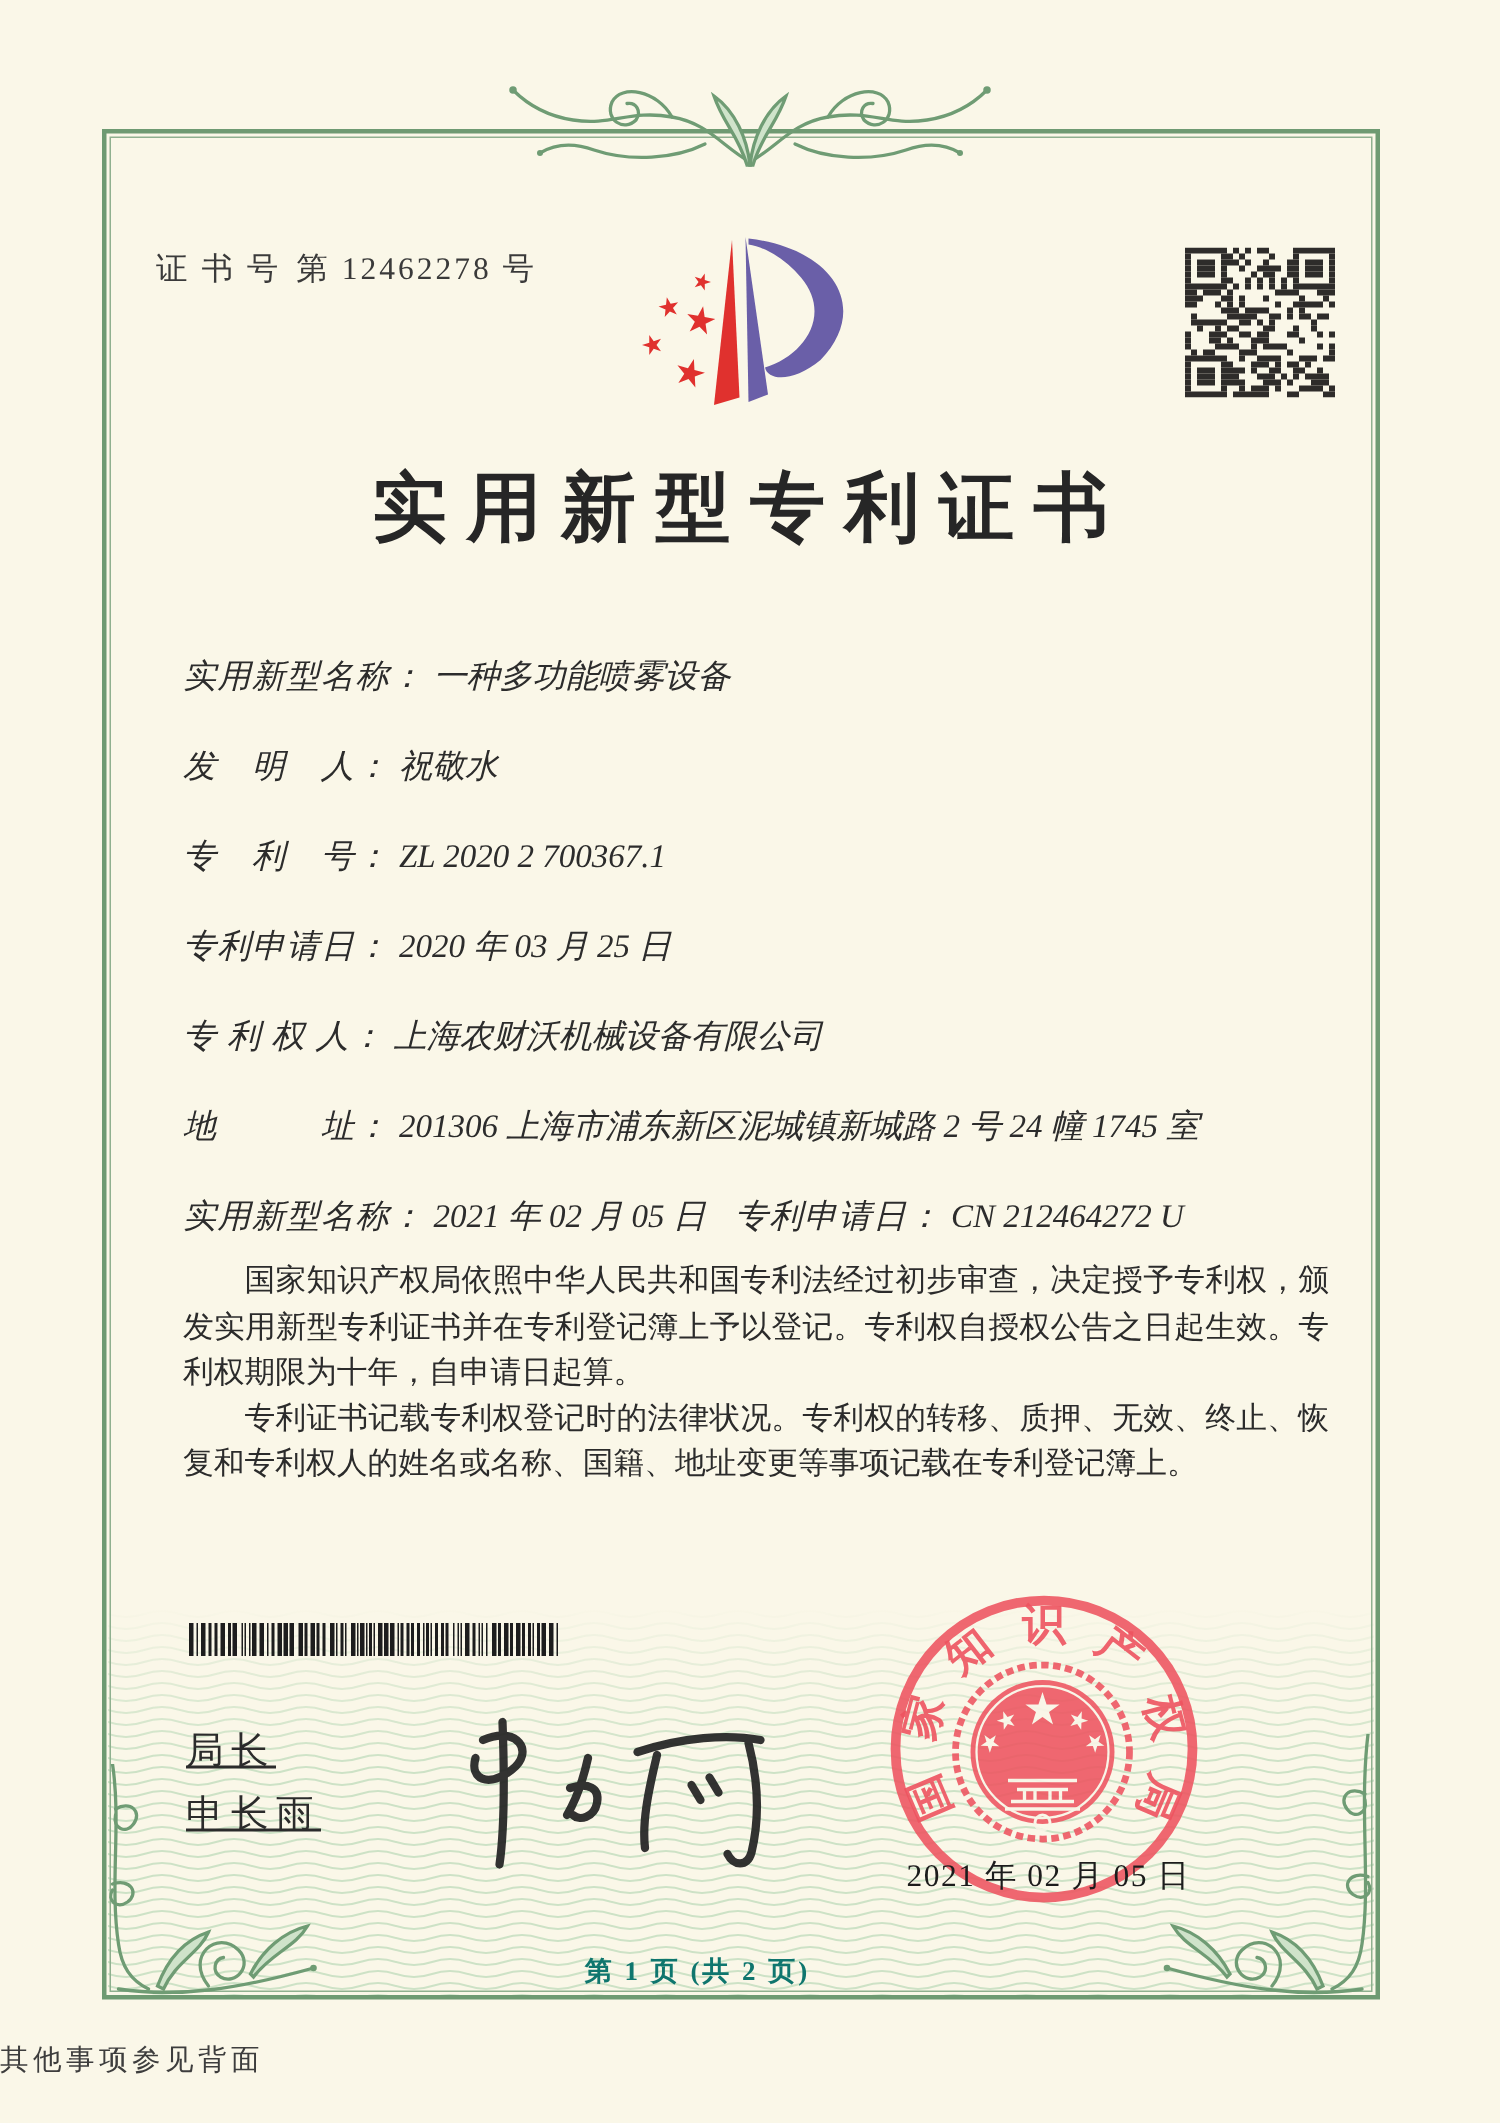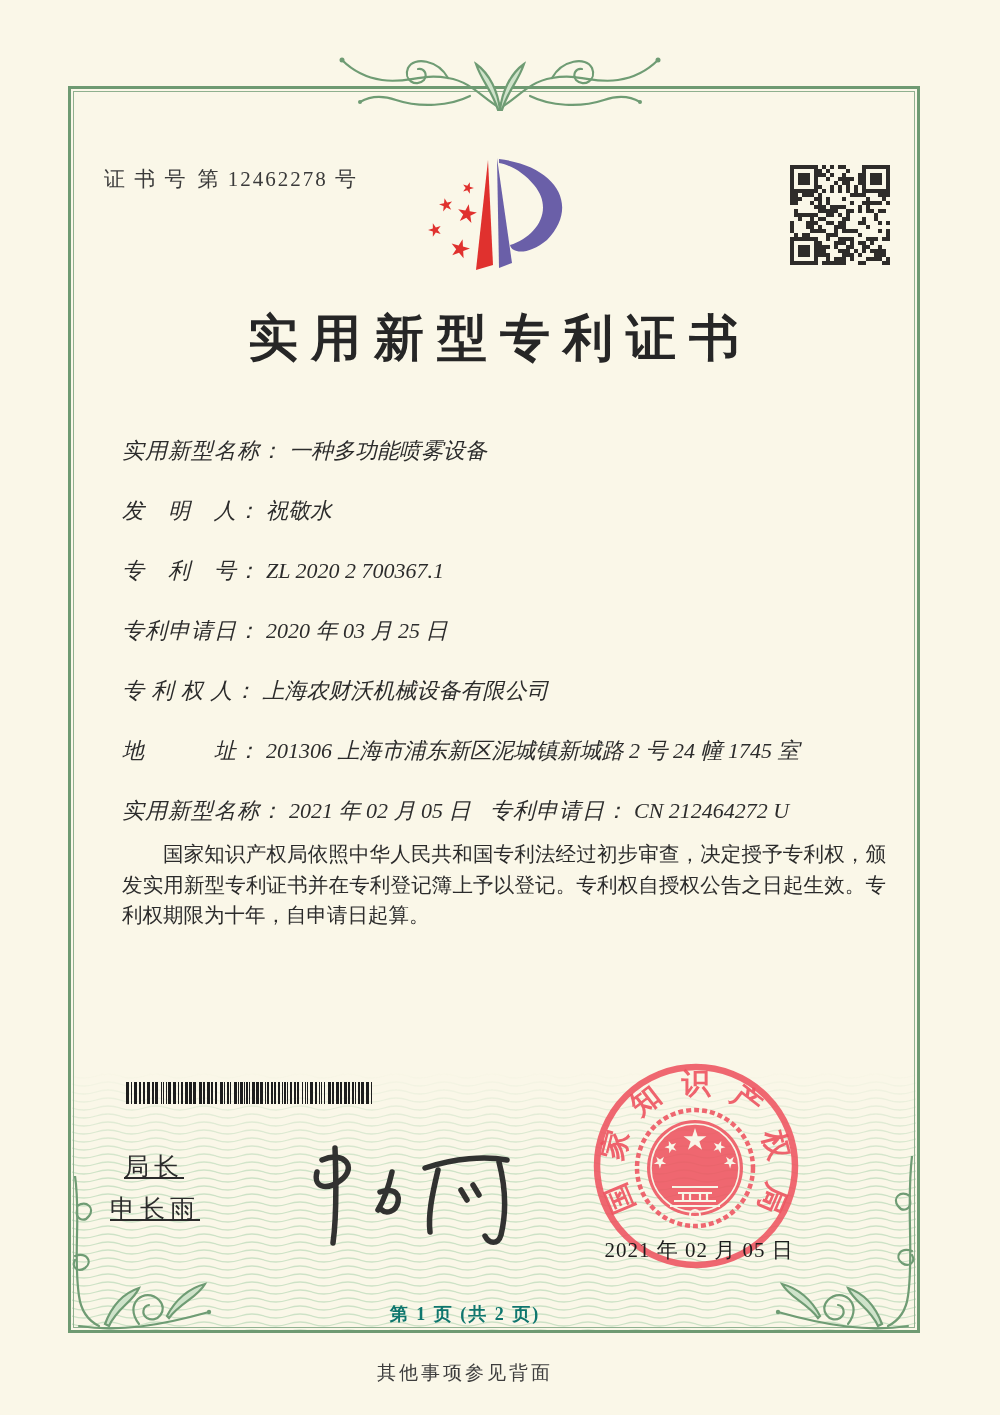--- a/index.html
+++ b/index.html
@@ -27,21 +27,21 @@
   
   .body-text{left:122px;top:839px;width:764px;z-index:5;}
   .body-text p{margin:0;font-size:20.5px;line-height:30.5px;text-align:justify;
     text-indent:2em;color:#2b2b2b;}
   
   .signer{font-size:25px;letter-spacing:5px;color:#2b2b2b;z-index:6;text-decoration:underline;}
   .seal-date{left:599px;top:1236px;width:200px;text-align:center;font-size:21px;
     letter-spacing:1px;color:#1c1c1c;z-index:8;}
   .page-info{left:0;width:930px;top:1302px;text-align:center;font-size:18px;
     letter-spacing:2px;color:#0f766e;z-index:5;font-weight:bold;}
-  .back-note{left:0;width:930px;top:1360px;text-align:center;font-size:19px;
+  .back-note{left:0;width:930px;top:1360px;font-size:19px;
     letter-spacing:3px;color:#3d3d3d;z-index:5;}
   svg{display:block;}
   .z2{z-index:2;} .z4{z-index:4;} .z6{z-index:6;} .z7{z-index:7;}
 </style>
 </head>
 <body>
 
 <svg width="0" height="0" class="abs" aria-hidden="true">
   <defs>
     <path id="star-shape" d="M0,-1 L0.2245,-0.309 L0.951,-0.309 L0.3633,0.118 L0.5878,0.809 L0,0.382 L-0.5878,0.809 L-0.3633,0.118 L-0.951,-0.309 L-0.2245,-0.309 Z"></path>
@@ -473,20 +473,21 @@
 </div>
 <div class="abs row" style="top:796px">
   <span class="lab">实用新型名称：</span><span class="val">2021 年 02 月 05 日</span>
 </div>
 <div class="abs row" style="left:490px;top:796px">
   <span class="lab">专利申请日：</span><span class="val">CN 212464272 U</span>
 </div>
 
 <div class="abs body-text">
   <p>国家知识产权局依照中华人民共和国专利法经过初步审查，决定授予专利权，颁发实用新型专利证书并在专利登记簿上予以登记。专利权自授权公告之日起生效。专利权期限为十年，自申请日起算。</p>
+  <p>专利证书记载专利权登记时的法律状况。专利权的转移、质押、无效、终止、恢复和专利权人的姓名或名称、国籍、地址变更等事项记载在专利登记簿上。</p>
 </div>
 
 <svg id="barcode" class="abs z6" style="left:126px;top:1082px" width="252" height="22" aria-hidden="true">
     <rect x="0" y="0" width="3" height="22" fill="#1d1d1d"></rect>
     <rect x="5" y="0" width="1" height="22" fill="#1d1d1d"></rect>
     <rect x="8" y="0" width="3" height="22" fill="#1d1d1d"></rect>
     <rect x="13" y="0" width="2" height="22" fill="#1d1d1d"></rect>
     <rect x="17" y="0" width="2" height="22" fill="#1d1d1d"></rect>
     <rect x="21" y="0" width="3" height="22" fill="#1d1d1d"></rect>
     <rect x="26" y="0" width="2" height="22" fill="#1d1d1d"></rect>
@@ -546,21 +547,21 @@
     <rect x="222" y="0" width="2" height="22" fill="#1d1d1d"></rect>
     <rect x="226" y="0" width="2" height="22" fill="#1d1d1d"></rect>
     <rect x="229" y="0" width="1" height="22" fill="#1d1d1d"></rect>
     <rect x="232" y="0" width="2" height="22" fill="#1d1d1d"></rect>
     <rect x="235" y="0" width="3" height="22" fill="#1d1d1d"></rect>
     <rect x="240" y="0" width="3" height="22" fill="#1d1d1d"></rect>
     <rect x="245" y="0" width="1" height="22" fill="#1d1d1d"></rect>
   </svg>
 
 <div class="abs signer" style="left:124px;top:1150px">局长</div>
-<div class="abs signer" style="left:110px;top:1192px">申长雨</div>
+<div class="abs signer" style="left:124px;top:1192px">申长雨</div>
 
 <svg class="abs z7" style="left:275px;top:1133px" width="240" height="118" viewBox="0 0 240 118" aria-hidden="true">
   <g stroke="#222222" stroke-width="5.5" fill="none" stroke-linecap="round" stroke-linejoin="round" opacity="0.92">
     <path d="M47,27 C70,17 82,35 66,47 C50,59 38,53 42,39"></path>
     <path d="M60,15 C61,42 62,82 58,110"></path>
     <path d="M117,39 C113,57 109,67 103,77"></path>
     <path d="M105,59 C117,55 125,59 123,69 C121,79 111,81 107,77"></path>
     <path d="M150,35 C180,25 210,23 232,27"></path>
     <path d="M163,37 C157,62 153,82 155,99"></path>
     <path d="M224,29 C230,52 232,77 226,102 C223,112 214,111 210,103"></path>

